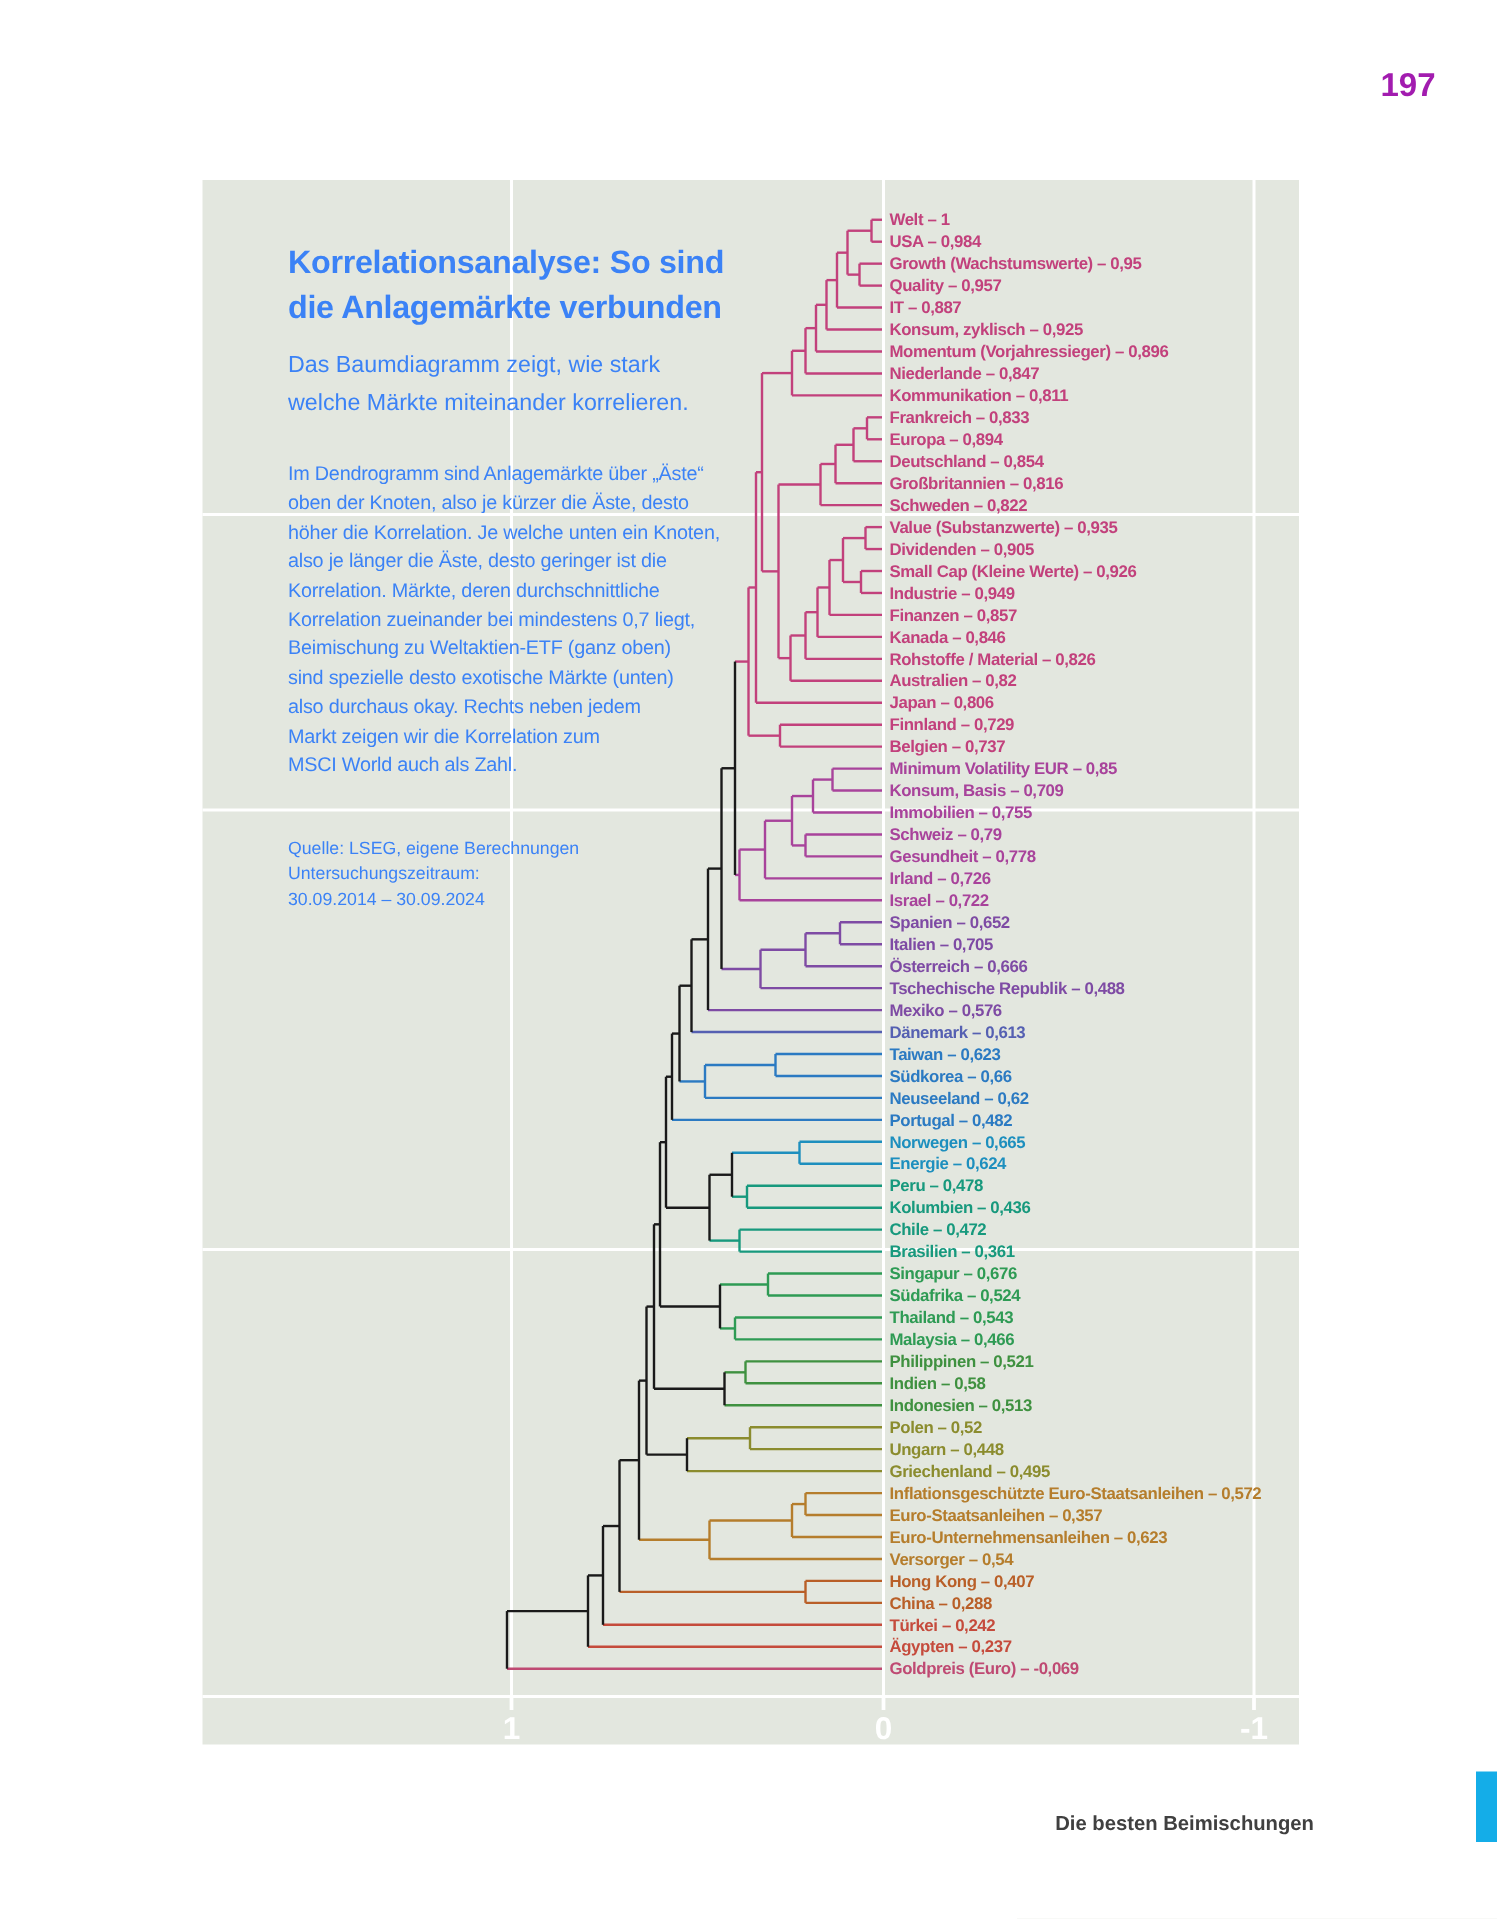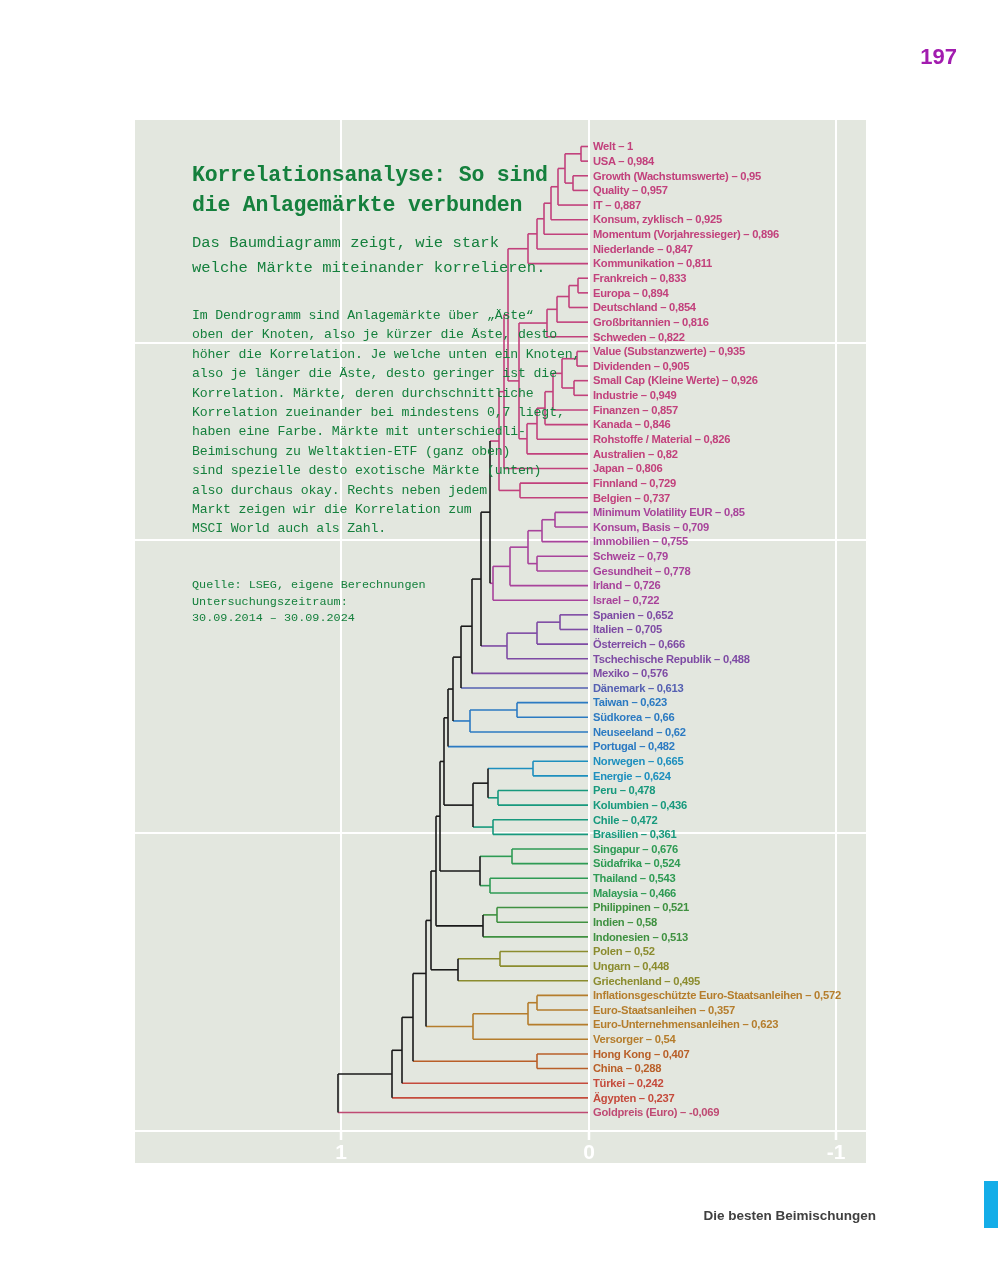--- a/index.html
+++ b/index.html
@@ -1,21 +1,21 @@
 <!DOCTYPE html>
 <html><head>
 <meta charset="utf-8">
 <style>
   html,body{margin:0;padding:0;background:#ffffff;width:998px;height:1279px;
     font-family:"Liberation Sans",sans-serif;overflow:hidden;position:relative;}
   #page{position:absolute;inset:0;width:998px;height:1279px;}
   #page-number{position:absolute;top:44px;right:41px;font-size:22px;font-weight:700;color:#a21caf;}
   #panel{position:absolute;left:135px;top:120px;width:731px;height:1043px;background:#e3e7df;}
   #chart-svg{position:absolute;left:0;top:0;width:998px;height:1279px;}
-  #intro{position:absolute;left:192px;top:160px;width:300px;color:#15803d;font-family:Liberation Mono, monospace;}
+  #intro{position:absolute;left:192px;top:160px;width:300px;color:#3b82f6;}
   .headline{font-size:21.5px;font-weight:700;line-height:30px;letter-spacing:-0.2px;white-space:nowrap;}
   .subtitle-block{margin-top:11px;}
   .subtitle{font-size:15.5px;line-height:25px;white-space:nowrap;}
   .body-block{margin-top:25px;}
   .body-line{font-size:13.2px;line-height:19.4px;white-space:nowrap;letter-spacing:-0.15px;}
   .source-block{margin-top:38px;}
   .source-line{font-size:11.8px;line-height:16.8px;white-space:nowrap;}
   #footer-label{position:absolute;top:1208px;right:122px;font-size:13.5px;font-weight:700;color:#404040;}
   #accent-bar{position:absolute;left:984px;top:1181px;width:14px;height:47px;background:#14ade8;}
   text{font-family:"Liberation Sans",sans-serif;}
@@ -319,21 +319,20 @@
       <div class="subtitle">Das Baumdiagramm zeigt, wie stark</div>
       <div class="subtitle">welche Märkte miteinander korrelieren.</div>
     </div>
     <div class="body-block">
       <div class="body-line">Im Dendrogramm sind Anlagemärkte über „Äste“</div>
       <div class="body-line">oben der Knoten, also je kürzer die Äste, desto</div>
       <div class="body-line">höher die Korrelation. Je welche unten ein Knoten,</div>
       <div class="body-line">also je länger die Äste, desto geringer ist die</div>
       <div class="body-line">Korrelation. Märkte, deren durchschnittliche</div>
       <div class="body-line">Korrelation zueinander bei mindestens 0,7 liegt,</div>
-      <div class="body-line">haben eine Farbe. Märkte mit unterschiedli-</div>
       <div class="body-line">Beimischung zu Weltaktien-ETF (ganz oben)</div>
       <div class="body-line">sind spezielle desto exotische Märkte (unten)</div>
       <div class="body-line">also durchaus okay. Rechts neben jedem</div>
       <div class="body-line">Markt zeigen wir die Korrelation zum</div>
       <div class="body-line">MSCI World auch als Zahl.</div>
     </div>
     <div class="source-block">
       <div class="source-line">Quelle: LSEG, eigene Berechnungen</div>
       <div class="source-line">Untersuchungszeitraum:</div>
       <div class="source-line">30.09.2014 – 30.09.2024</div>

